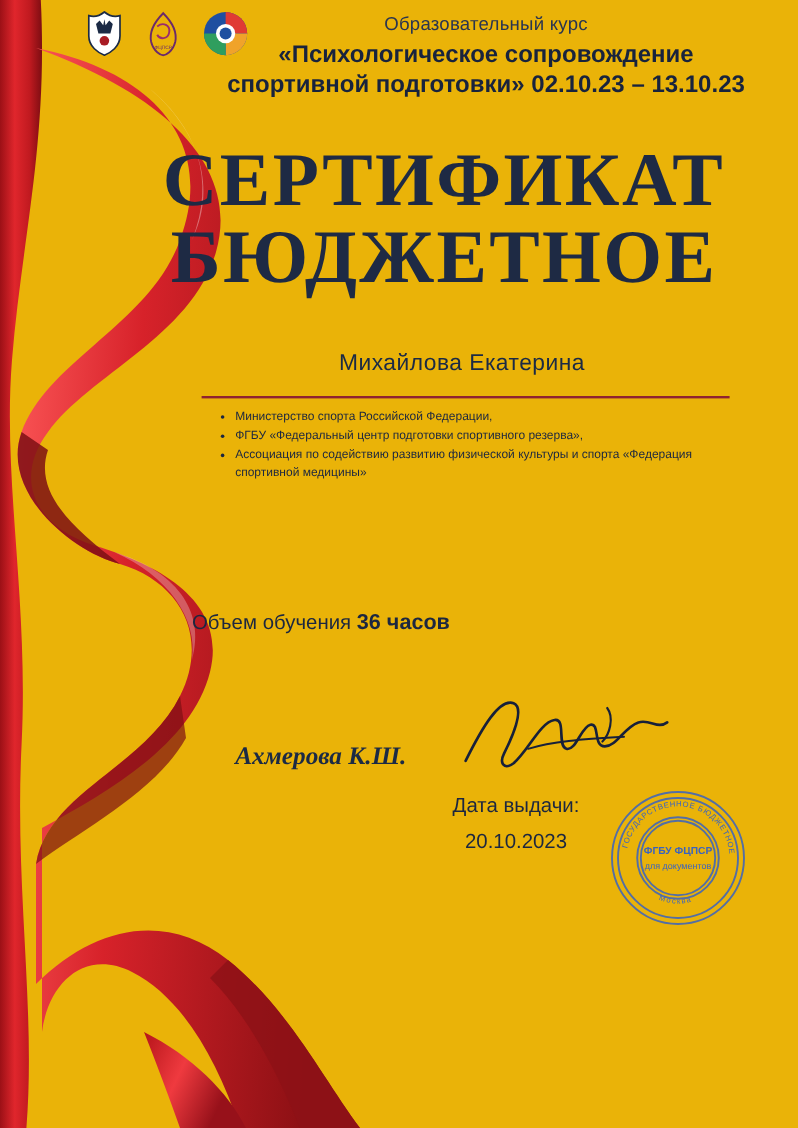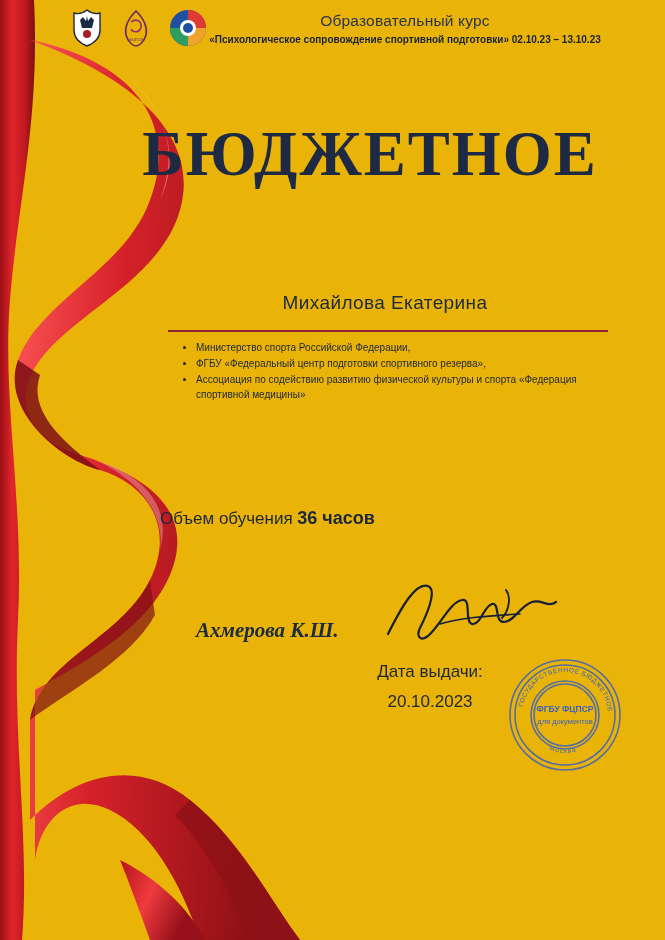--- a/index.html
+++ b/index.html
@@ -60,21 +60,21 @@
     text-align: center;
     color: #1a2a4a;
   }
   .course-label {
     font-size: 15.5px;
     letter-spacing: .2px;
     color: #2a3550;
     margin-bottom: 4px;
   }
   .course-title {
-    font-size: 10px;
+    font-size: 20px;
     font-weight: bold;
     line-height: 1.25;
     color: #18233d;
   }
 
   
   .main-title {
     position: absolute;
     left: 110px;
     top: 120px;
@@ -278,20 +278,21 @@
       </svg>
     </span>
   </div>
 
   <div class="header-text">
     <div class="course-label">Образовательный курс</div>
     <div class="course-title">«Психологическое сопровождение спортивной подготовки» 02.10.23 – 13.10.23</div>
   </div>
 
   <div class="main-title">
+    <span class="line1">СЕРТИФИКАТ</span>
     <span class="line2">БЮДЖЕТНОЕ</span>
   </div>
 
   <div class="recipient">Михайлова Екатерина</div>
   <div class="recipient-rule"></div>
 
   <div class="organizers">
     <ul>
       <li>Министерство спорта Российской Федерации,</li>
       <li>ФГБУ «Федеральный центр подготовки спортивного резерва»,</li>

